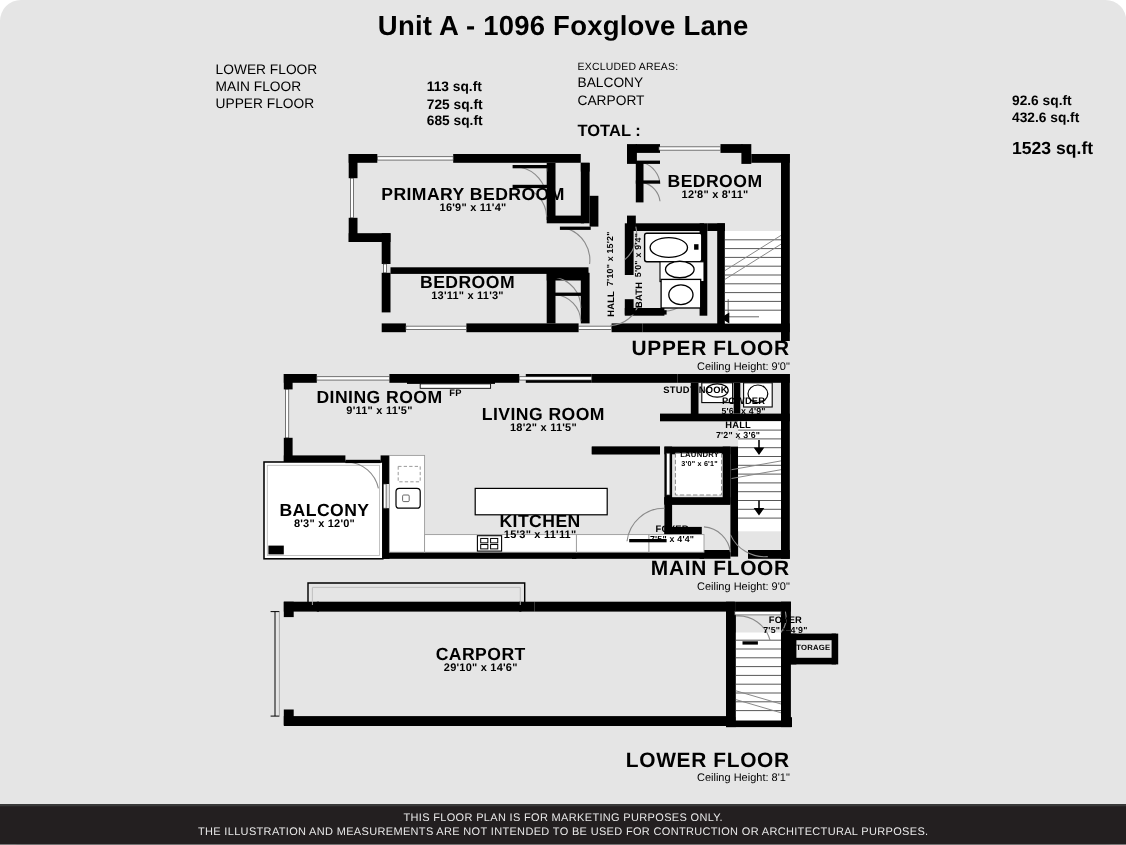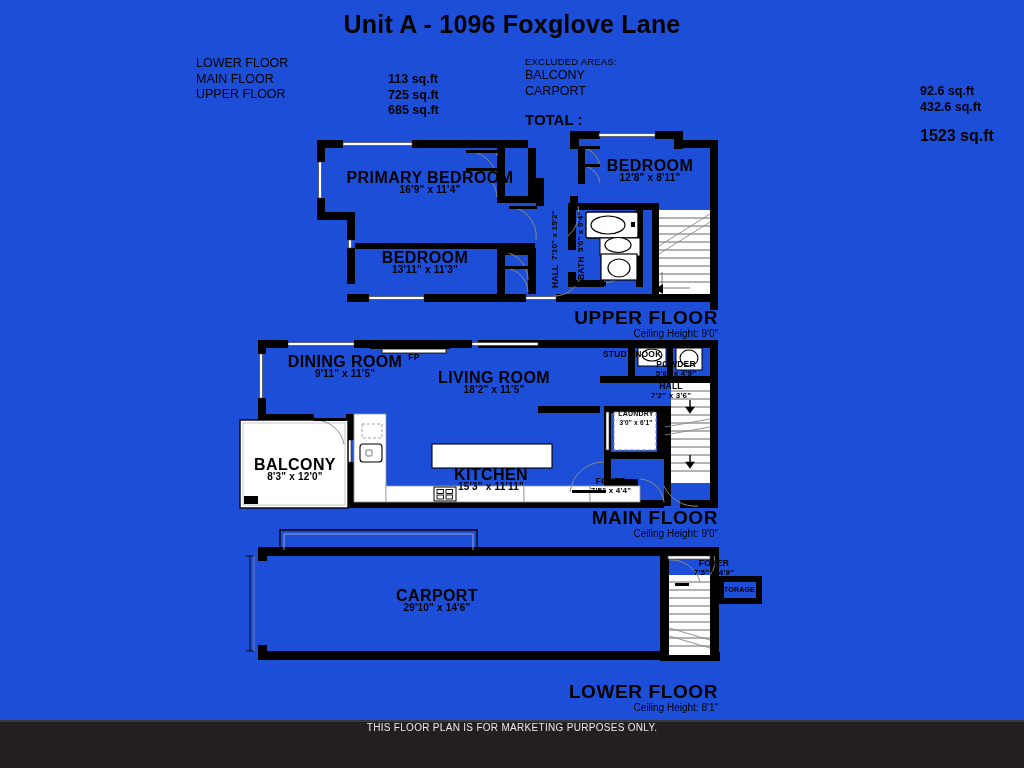--- a/index.html
+++ b/index.html
@@ -3,21 +3,21 @@
 <meta charset="utf-8">
 <style>
   * { box-sizing: border-box; }
   html, body {
     margin: 0; padding: 0;
     width: 1024px; height: 768px;
     background: #ffffff;
     font-family: "Liberation Sans", sans-serif;
     overflow: hidden;
   }
-  #page { position: relative; width: 1024px; height: 768px; background: #1d4ed8; }
+  #page { position: relative; width: 1024px; height: 768px; background: #e5e5e5; border-radius: 19px; }
 
   
   #title {
     position: absolute; top: 10px; left: 0; width: 1024px;
     text-align: center;
     font-size: 25px; font-weight: bold; letter-spacing: .2px; color: #000;
   }
   #summary { position: absolute; top: 54px; left: 0; width: 1024px; height: 70px; }
   .sum-col { position: absolute; font-size: 12.5px; color: #000; }
   #col-left  { left: 196px; top: 2px; }
@@ -48,23 +48,23 @@
   .room .rdim  { font-size: 10px; font-weight: bold; letter-spacing: .2px; line-height: 12px; }
   .room.sm .rname { font-size: 8.5px; letter-spacing: .2px; line-height: 10px; }
   .room.sm .rdim  { font-size: 8px; line-height: 10px; }
   .room.xs .rname { font-size: 7px; letter-spacing: .2px; line-height: 8.5px; }
   .room.xs .rdim  { font-size: 6.5px; line-height: 8.5px; }
   .room.vert { writing-mode: vertical-rl; transform: rotate(180deg); }
   .room.vert .rname, .room.vert .rdim { display: inline-block; }
 
   
   #footer {
-    position: absolute; left: 0; bottom: 0; width: 1024px; height: 48px;
+    position: absolute; left: 0; bottom: 0; width: 1024px; height: 37px;
     background: #231f20; color: #e9e9e9;
-    display: flex; flex-direction: column; align-items: center; 
+    display: flex; flex-direction: column; align-items: center; justify-content: center;
     border-top: 2px solid #3a3a3a;
   }
   #footer div { font-size: 10px; letter-spacing: .3px; line-height: 12.5px; text-align: center; }
 </style>
 </head>
 <body>
 
 <div id="page">
 
   <div id="title">Unit A - 1096 Foxglove Lane</div>
@@ -498,15 +498,16 @@
     </div>
 
     <div class="floor-cap" style="left:440px; top:682px; width:278px;">
       <div class="fname">LOWER FLOOR</div>
       <div class="fceil">Ceiling Height: 8'1"</div>
     </div>
   </div>
 
   <div id="footer">
     <div>THIS FLOOR PLAN IS FOR MARKETING PURPOSES ONLY.</div>
+    <div>THE ILLUSTRATION AND MEASUREMENTS ARE NOT INTENDED TO BE USED FOR CONTRUCTION OR ARCHITECTURAL PURPOSES.</div>
   </div>
 
 </div>
 
 </body></html>

